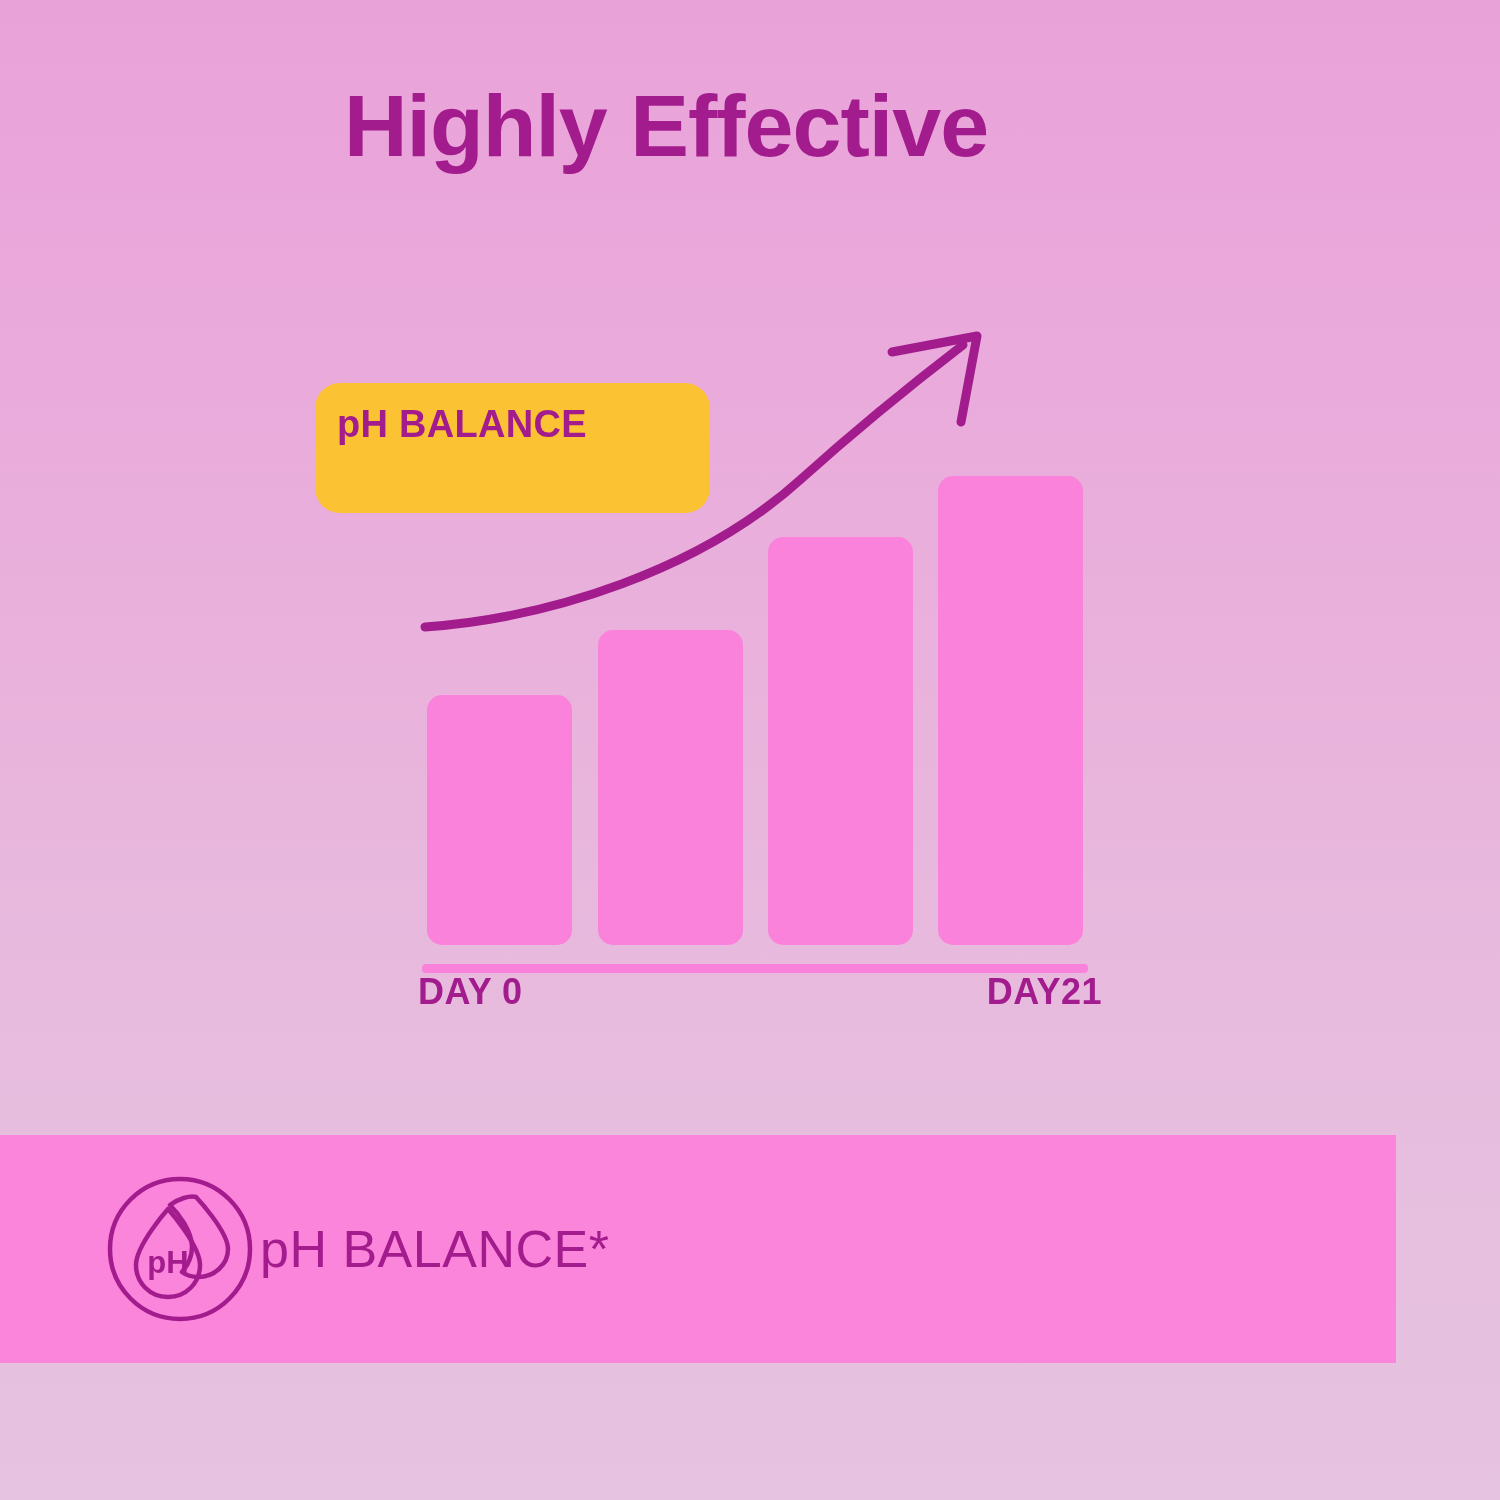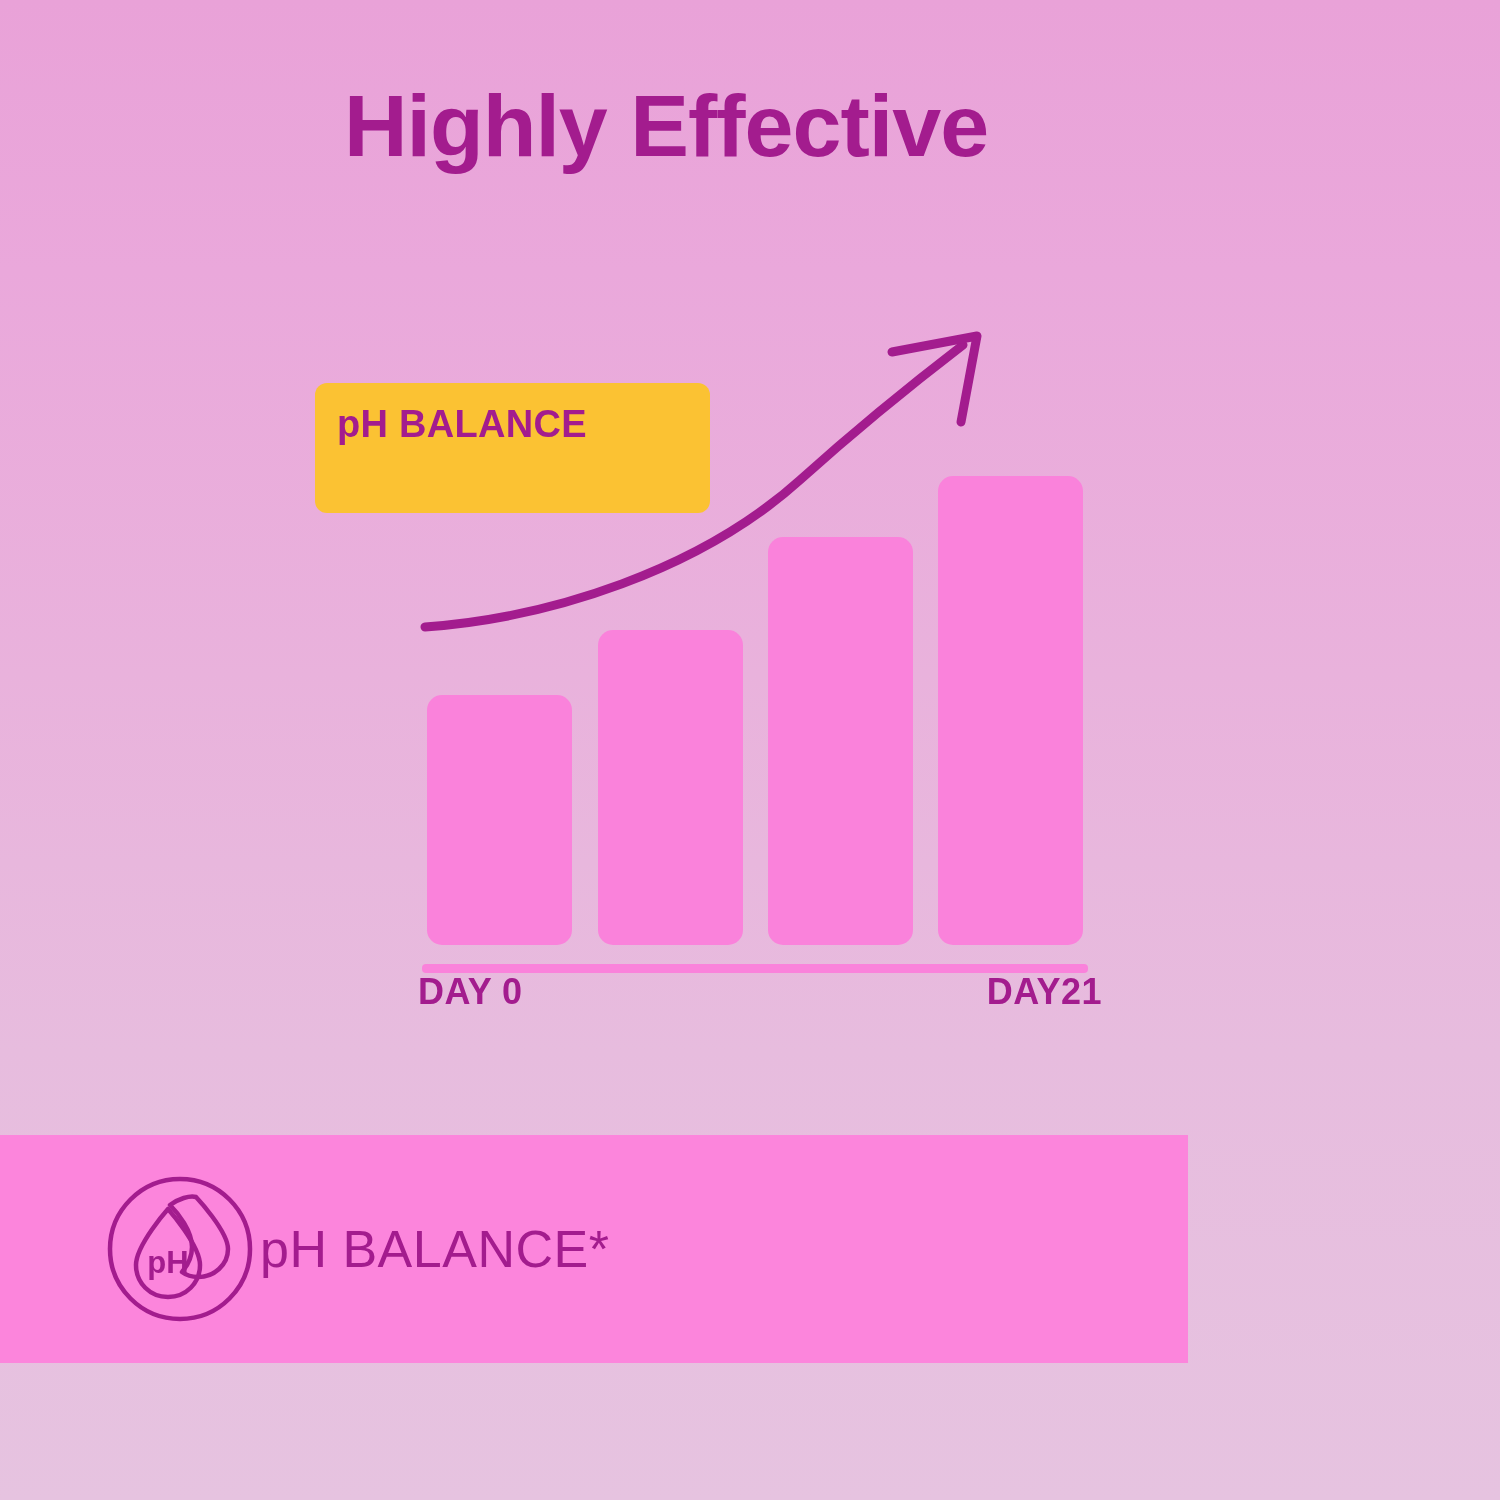--- a/index.html
+++ b/index.html
@@ -28,21 +28,21 @@
     margin-top:12px;
   }
   #title-block .tline{display:block;}
 
   
   #badge{
     position:absolute;
     left:315px;top:383px;
     width:395px;height:130px;
     background:#fbc233;
-    border-radius:12px;
+    border-radius:25px;
     box-sizing:border-box;
     padding:18px 0 0 22px;
   }
   #badge .bline{
     display:block;
     color:#a31c8e;
     font-weight:bold;
     font-size:38px;
     line-height:46px;
     letter-spacing:0.3px;
@@ -83,21 +83,21 @@
     font-weight:bold;
     font-size:36px;
     line-height:40px;
     letter-spacing:0.5px;
   }
 
   
   #banner{
     position:absolute;
     left:0;top:1135px;
-    width:1188px;height:228px;
+    width:1396px;height:228px;
     background:#fc85dc;
     display:flex;
     align-items:center;
   }
   .feature{
     display:flex;align-items:center;
   }
   #feature-0{margin-left:100px;}
   #feature-1{margin-left:120px;}
   .feature .ficon{

